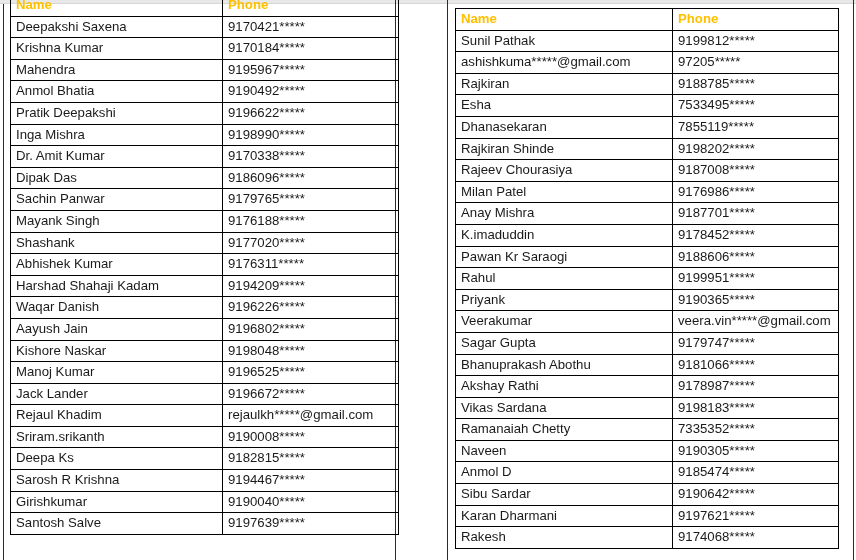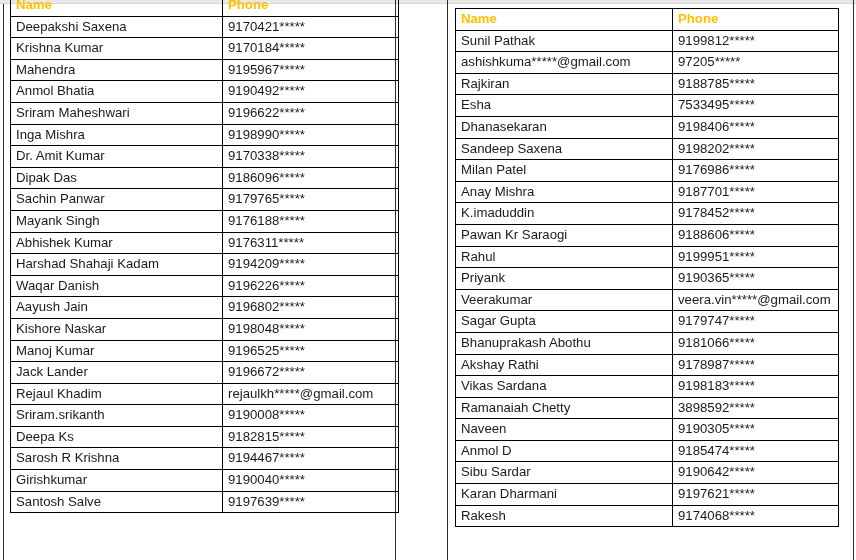--- a/index.html
+++ b/index.html
@@ -111,21 +111,21 @@
       </tr>
       <tr>
         <td>Mahendra</td>
         <td>9195967*****</td>
       </tr>
       <tr>
         <td>Anmol Bhatia</td>
         <td>9190492*****</td>
       </tr>
       <tr>
-        <td>Sriram Maheshwari</td>
+        <td>Pratik Deepakshi</td>
         <td>9196622*****</td>
       </tr>
       <tr>
         <td>Inga Mishra</td>
         <td>9198990*****</td>
       </tr>
       <tr>
         <td>Dr. Amit Kumar</td>
         <td>9170338*****</td>
       </tr>
@@ -133,20 +133,24 @@
         <td>Dipak Das</td>
         <td>9186096*****</td>
       </tr>
       <tr>
         <td>Sachin Panwar</td>
         <td>9179765*****</td>
       </tr>
       <tr>
         <td>Mayank Singh</td>
         <td>9176188*****</td>
+      </tr>
+      <tr>
+        <td>Shashank</td>
+        <td>9177020*****</td>
       </tr>
       <tr>
         <td>Abhishek Kumar</td>
         <td>9176311*****</td>
       </tr>
       <tr>
         <td>Harshad Shahaji Kadam</td>
         <td>9194209*****</td>
       </tr>
       <tr>
@@ -219,25 +223,29 @@
       <tr>
         <td>Rajkiran</td>
         <td>9188785*****</td>
       </tr>
       <tr>
         <td>Esha</td>
         <td>7533495*****</td>
       </tr>
       <tr>
         <td>Dhanasekaran</td>
-        <td>9198406*****</td>
-      </tr>
-      <tr>
-        <td>Sandeep Saxena</td>
+        <td>7855119*****</td>
+      </tr>
+      <tr>
+        <td>Rajkiran Shinde</td>
         <td>9198202*****</td>
+      </tr>
+      <tr>
+        <td>Rajeev Chourasiya</td>
+        <td>9187008*****</td>
       </tr>
       <tr>
         <td>Milan Patel</td>
         <td>9176986*****</td>
       </tr>
       <tr>
         <td>Anay Mishra</td>
         <td>9187701*****</td>
       </tr>
       <tr>
@@ -271,21 +279,21 @@
       <tr>
         <td>Akshay Rathi</td>
         <td>9178987*****</td>
       </tr>
       <tr>
         <td>Vikas Sardana</td>
         <td>9198183*****</td>
       </tr>
       <tr>
         <td>Ramanaiah Chetty</td>
-        <td>3898592*****</td>
+        <td>7335352*****</td>
       </tr>
       <tr>
         <td>Naveen</td>
         <td>9190305*****</td>
       </tr>
       <tr>
         <td>Anmol D</td>
         <td>9185474*****</td>
       </tr>
       <tr>

